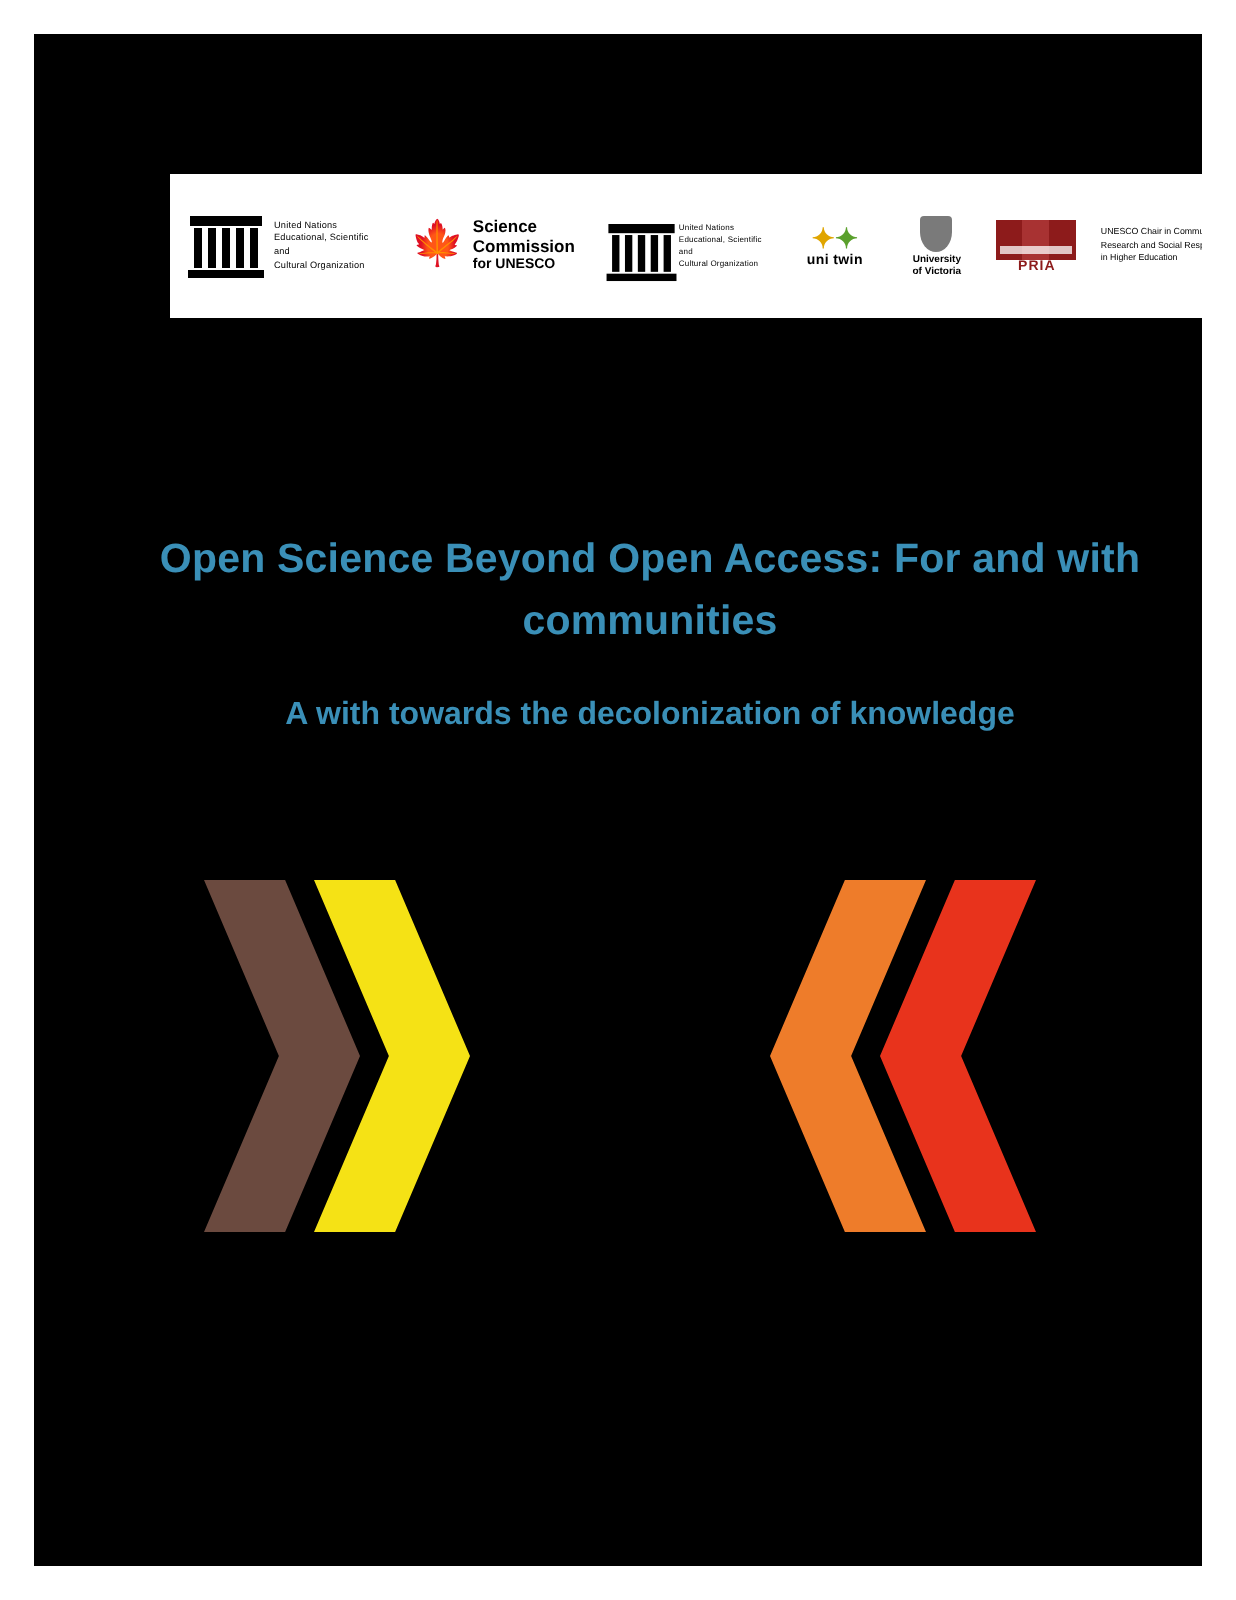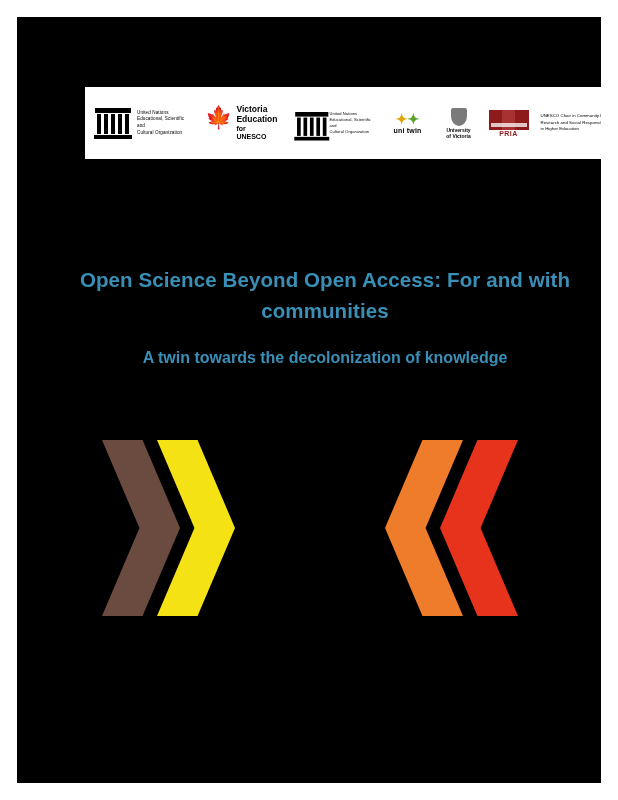--- a/index.html
+++ b/index.html
@@ -300,22 +300,22 @@
           <div>Cultural Organization</div>
         </div>
       </div>
 
       <div class="logo-gap"></div>
 
       <div class="logo-block lb-ccu">
         <div class="ccu-wrap">
           <div class="maple">🍁</div>
           <div class="ccu-text">
-            <div>Victoria</div>
-            <div>Education</div>
+            <div>Science</div>
+            <div>Commission</div>
             <div class="small">for UNESCO</div>
           </div>
         </div>
       </div>
 
       <div class="logo-gap"></div>
 
       <div class="logo-block lb-middle">
         <div class="mid-inner">
           <div class="mid-unesco">
@@ -362,21 +362,21 @@
           </div>
         </div>
       </div>
 
       <div class="logo-gap"></div>
 
     </div>
 
     <div class="titles">
       <div class="title-main">Open Science Beyond Open Access: For and with communities</div>
-      <div class="title-sub">A twin towards the decolonization of knowledge</div>
+      <div class="title-sub">A with towards the decolonization of knowledge</div>
     </div>
 
     <div class="graphic">
       <div class="arrow right" id="arrow0" style="left: 85px; top: 18px; background: rgb(107, 74, 63);"></div>
       <div class="arrow right" id="arrow1" style="left: 140px; top: 18px; background: rgb(245, 226, 21);"></div>
       <div class="arrow left" id="arrow2" style="left: 368px; top: 18px; background: rgb(238, 124, 42);"></div>
       <div class="arrow left" id="arrow3" style="left: 423px; top: 18px; background: rgb(232, 51, 28);"></div>
     </div>
 
   </div>

